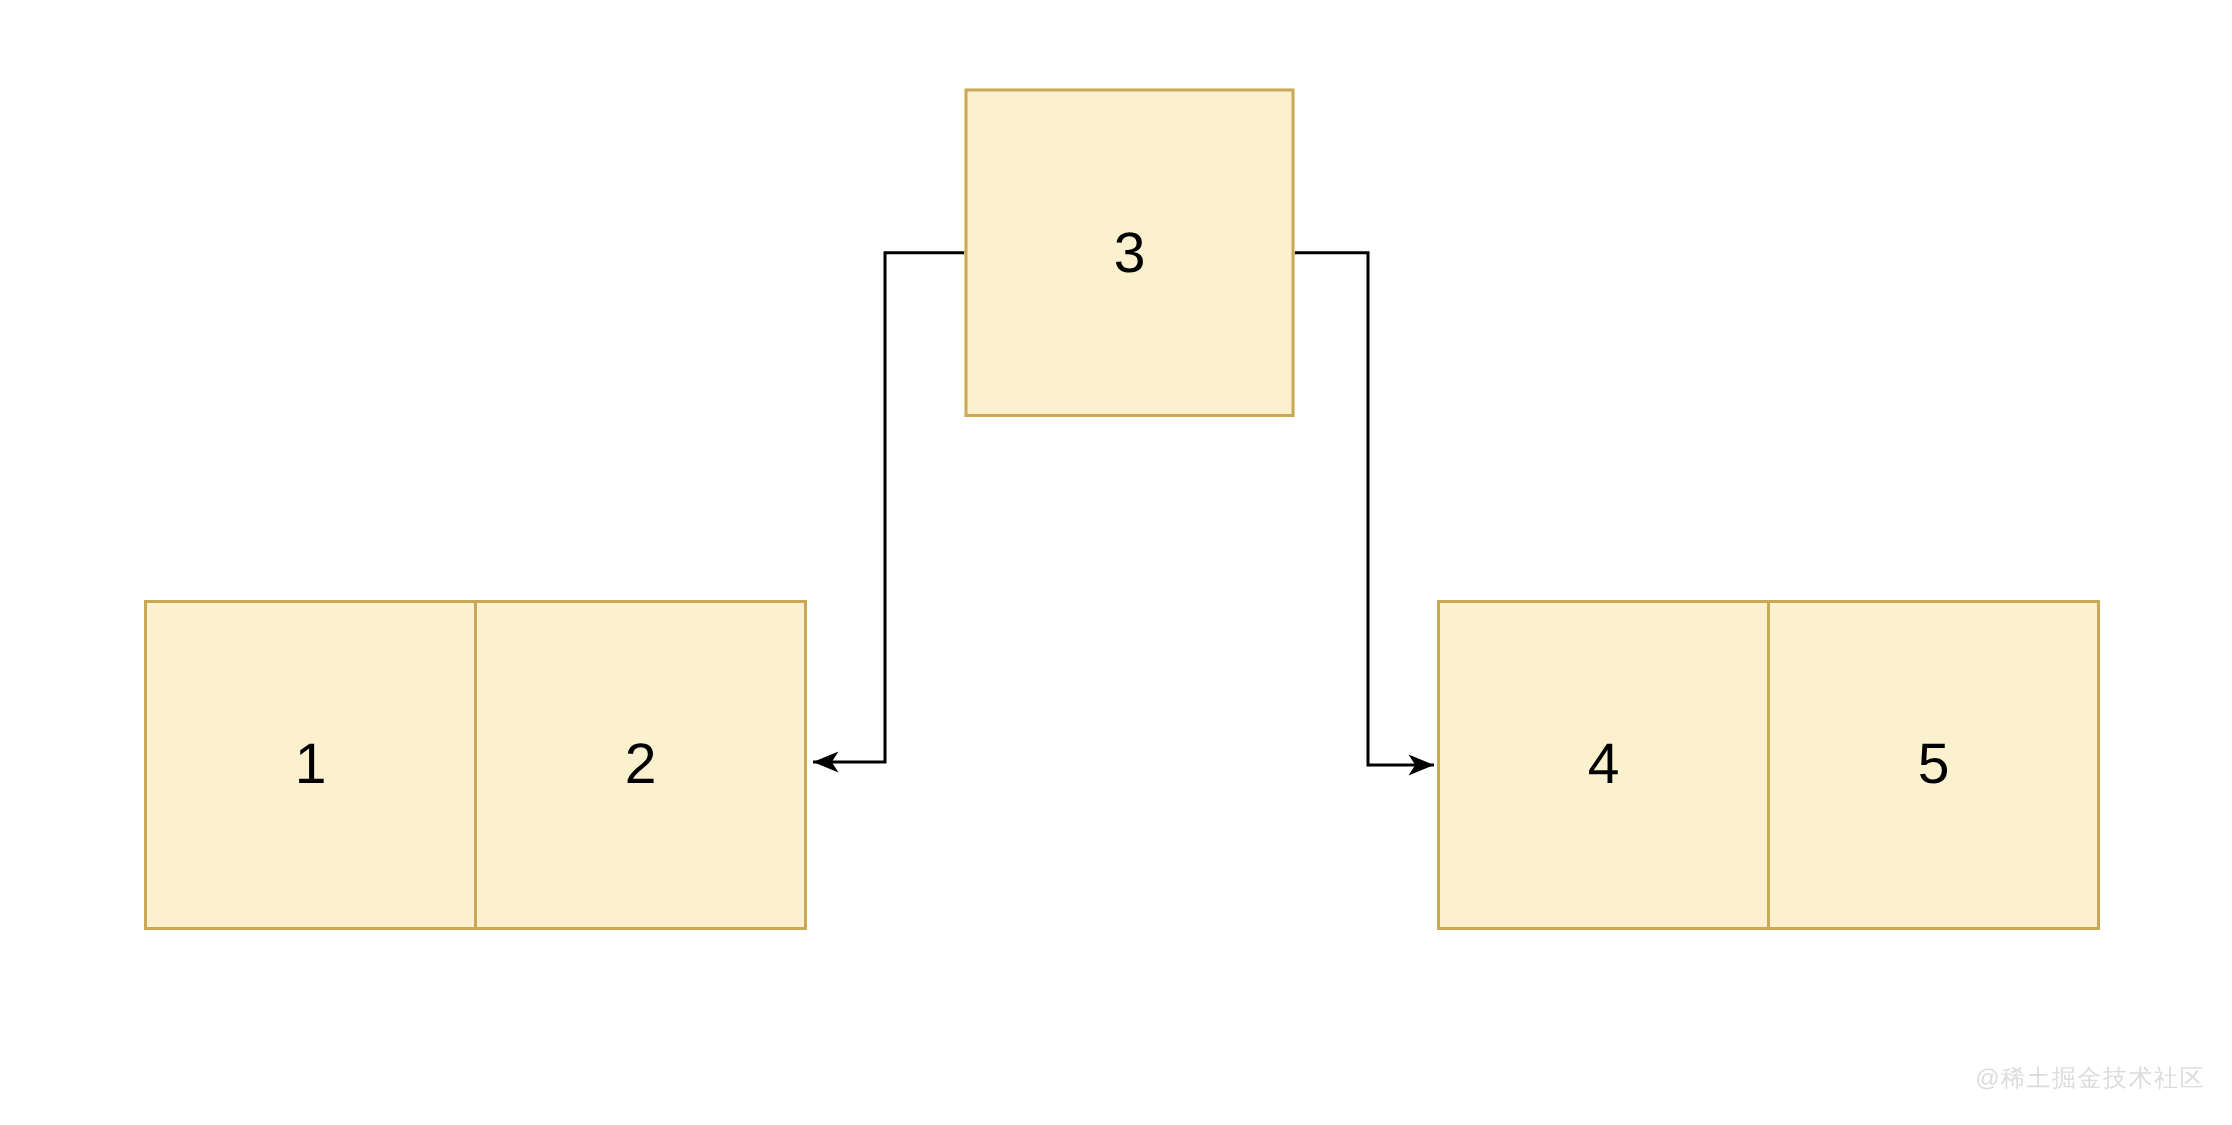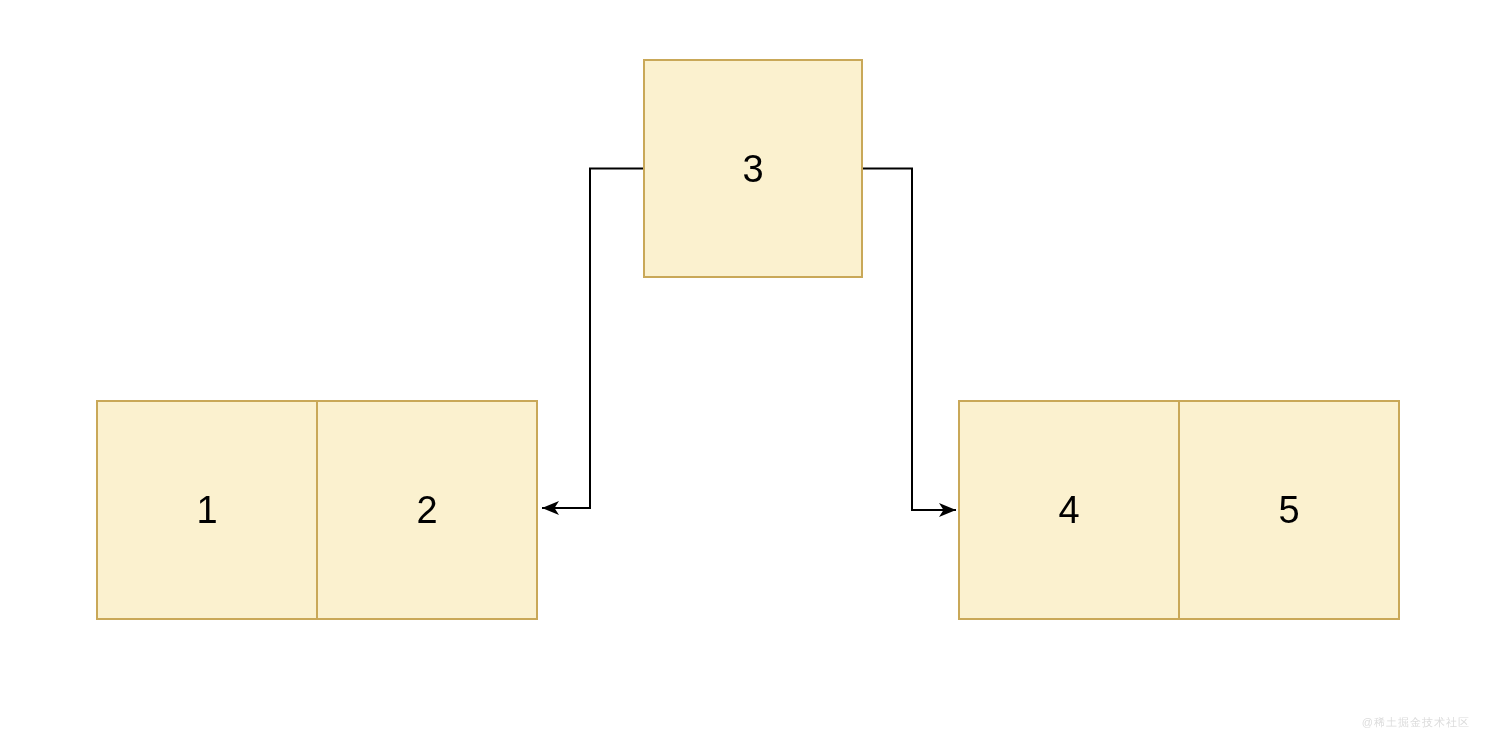--- a/index.html
+++ b/index.html
@@ -59,21 +59,21 @@
     left: 0;
     top: 0;
     width: 1488px;
     height: 750px;
     pointer-events: none;
   }
   .watermark {
     position: absolute;
     right: 18px;
     bottom: 20px;
-    font-size: 11px;
+    font-size: 16px;
     color: var(--watermark-color, #DCDCDC);
     letter-spacing: 1px;
     user-select: none;
   }
 </style>
 </head>
 <body>
 
 <div class="canvas">
 

